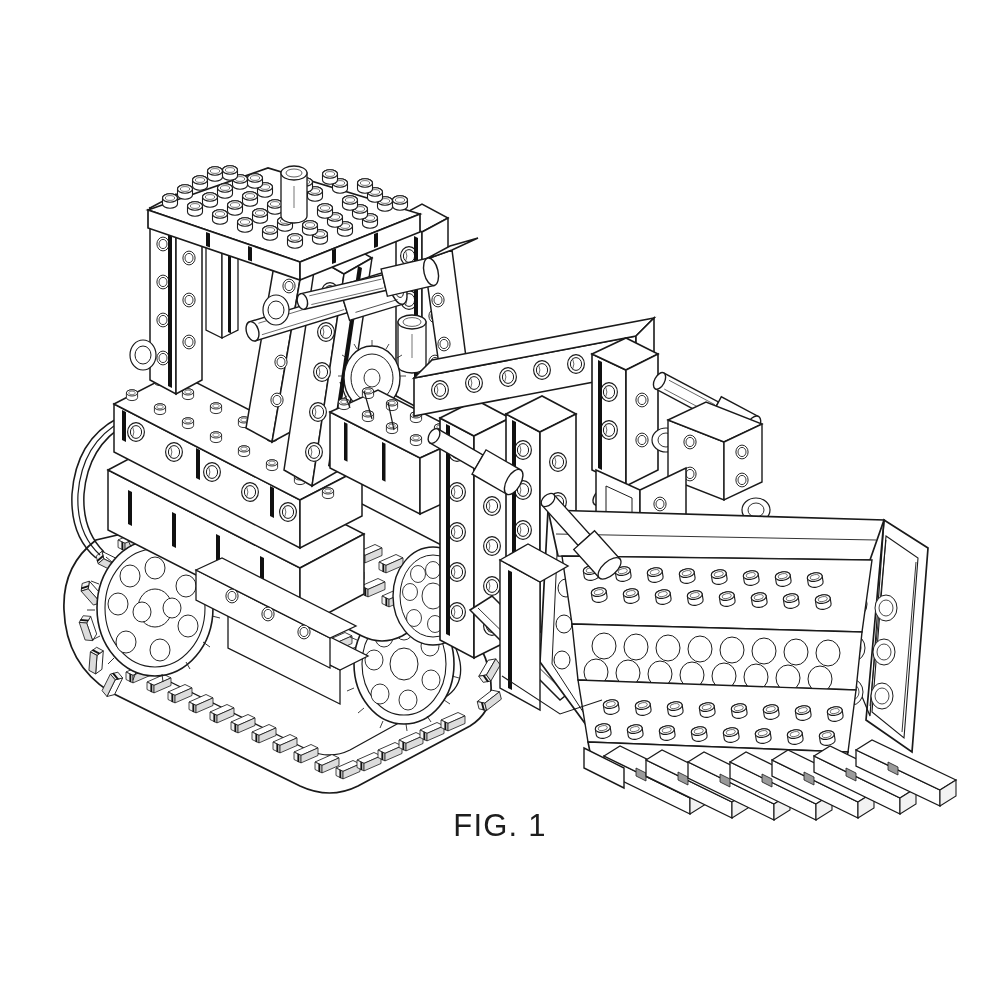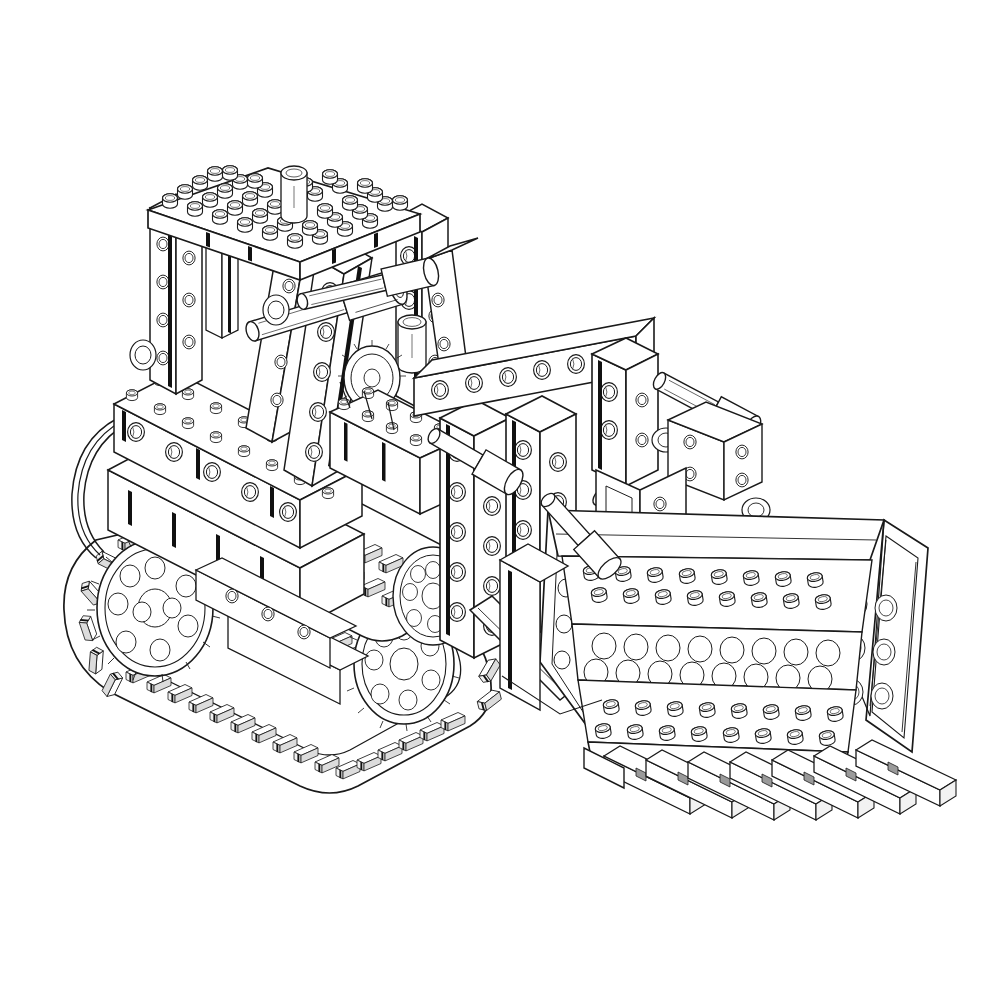--- a/index.html
+++ b/index.html
@@ -784,14 +784,15 @@
       <path class="f-w" stroke-width="1.3" d="M 196,570 L 222,558 L 356,626 L 330,638 Z"></path>
       <g>
         <use href="#holesm" x="232" y="596"></use>
           <use href="#holesm" x="268" y="614"></use>
         <use href="#holesm" x="304" y="632"></use>
       </g>
     </g>
 
   </svg>
 
+  <div id="figure-caption">FIG. 1</div>
 
 </div>
 
 </body></html>

